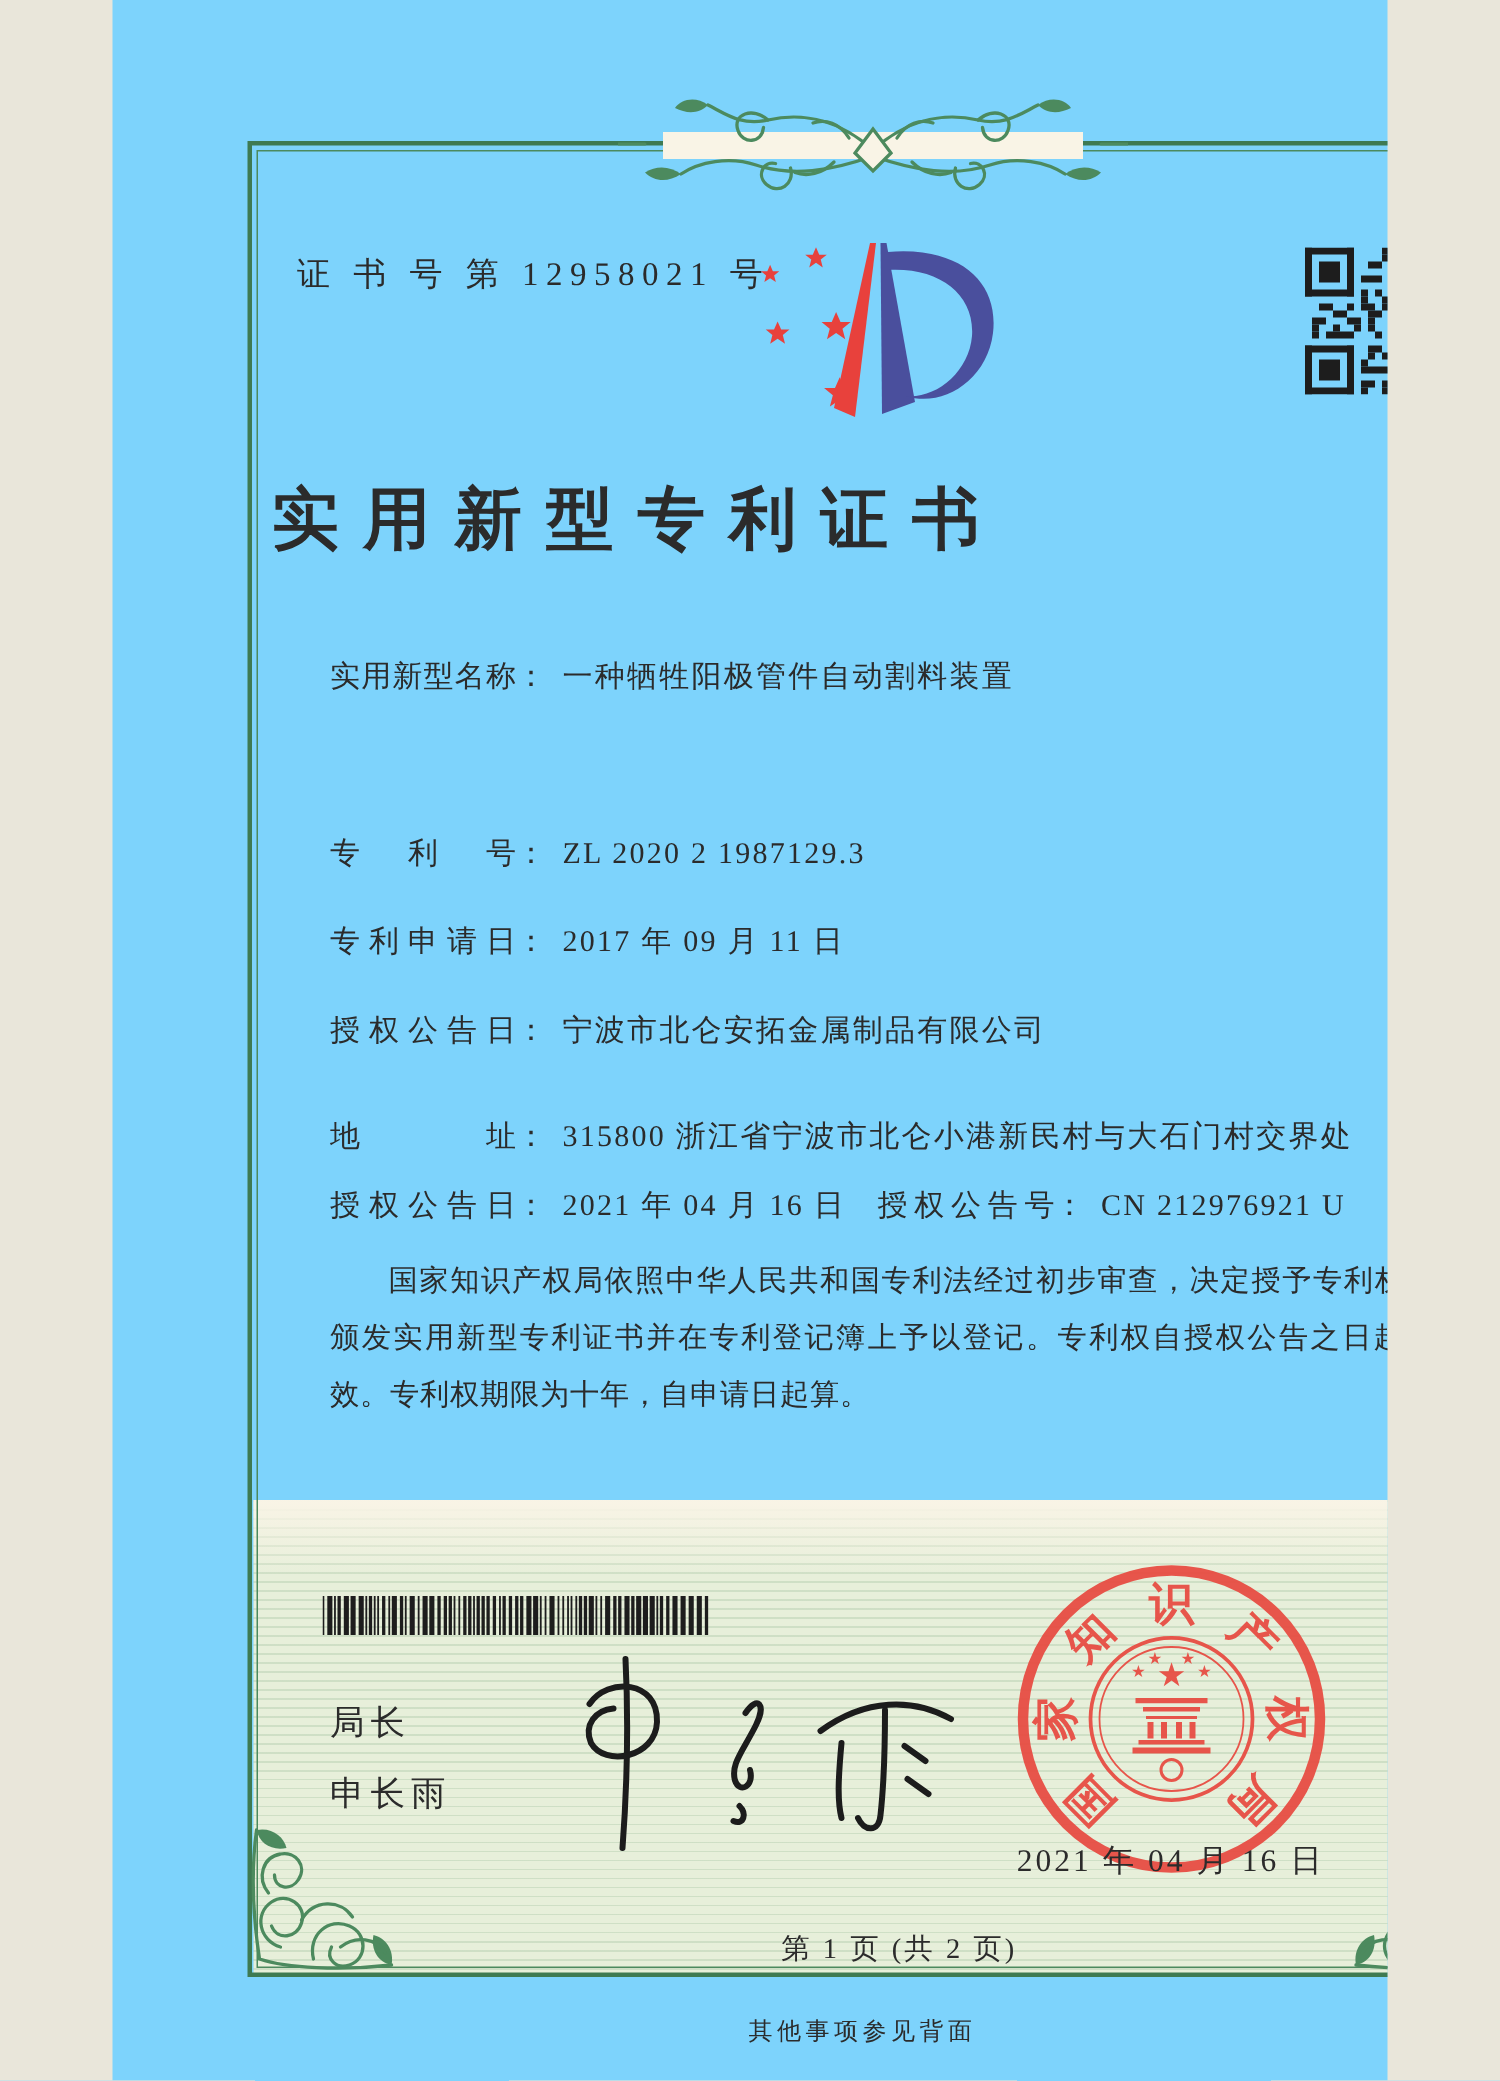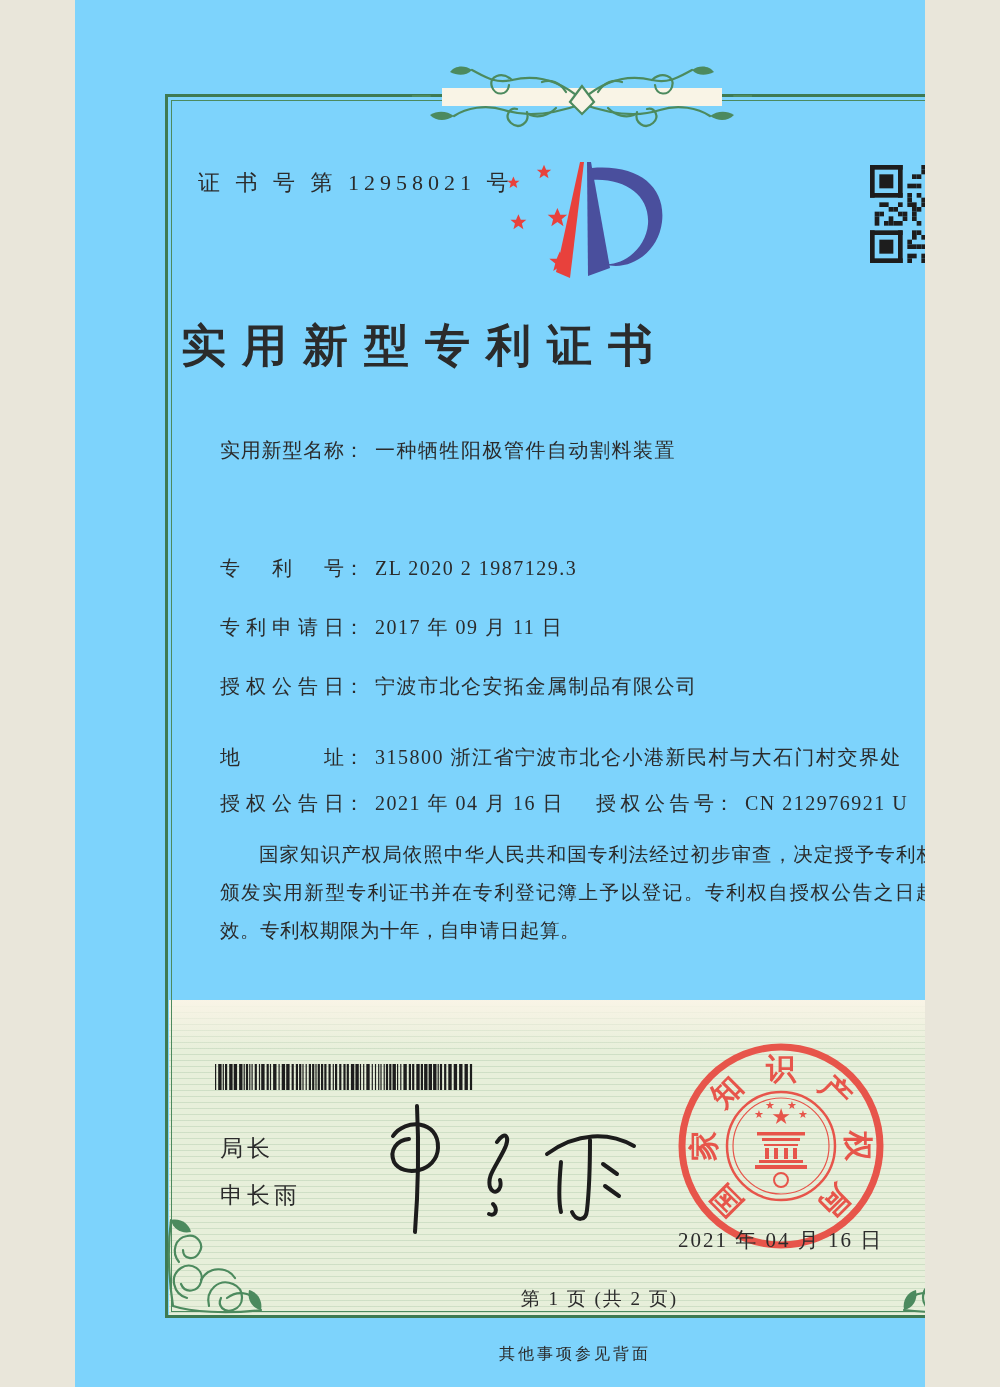--- a/index.html
+++ b/index.html
@@ -37,21 +37,21 @@
   .flabel{
     display:inline-block;width:124px;text-align:justify;text-align-last:justify;
     vertical-align:bottom;
   }
   .flabel2{
     display:inline-block;width:118px;text-align:justify;text-align-last:justify;
     vertical-align:bottom;
   }
   .fcolon{margin-right:11px;}
   .fvalue{letter-spacing:1.5px;}
-  .grant-no-group{position:absolute;left:376px;top:0;white-space:nowrap;}
+  .grant-no-group{position:absolute;left:365px;top:0;white-space:nowrap;}
   .paragraphs{
     position:absolute;left:145px;top:836px;width:737px;z-index:4;
     font-size:19.5px;line-height:38px;text-align:justify;letter-spacing:0.5px;
   }
   .paragraphs p{margin:0;text-indent:2em;}
   .signer{left:145px;z-index:4;font-family:Liberation Serif, serif;
     font-size:23px;letter-spacing:4px;}
   .seal-date{
     left:588px;top:1226px;width:235px;text-align:center;z-index:5;
     font-size:21px;letter-spacing:2px;

